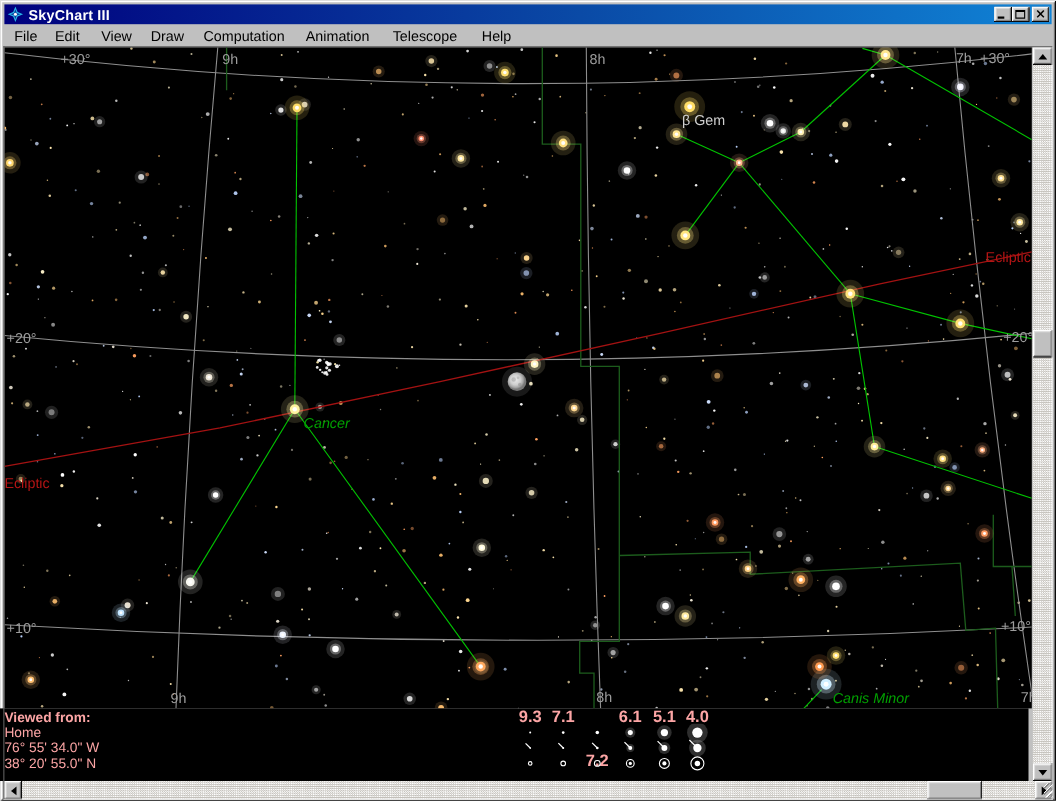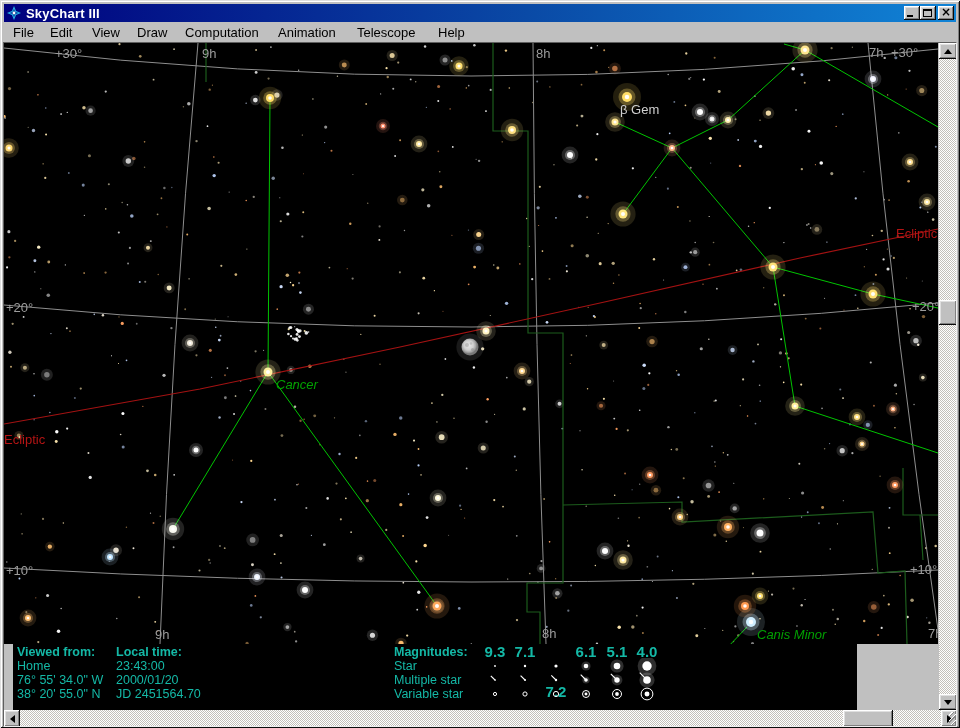--- a/index.html
+++ b/index.html
@@ -17,21 +17,21 @@
     box-shadow:inset -1px -1px 0 #0a0a0a, inset 1px 1px 0 #ffffff, inset -2px -2px 0 #808080, inset 2px 2px 0 #dfdfdf;}
   .wbtn.close{margin-left:2px;}
   .glyph-min{position:absolute;left:3px;bottom:3px;width:6px;height:2px;background:#000;}
   .glyph-max{position:absolute;left:3px;top:3px;width:9px;height:8px;border:1px solid #000;border-top-width:2px;}
   .glyph-close{position:absolute;left:0;top:0;width:16px;height:13px;color:#000;font-weight:bold;font-size:12px;line-height:13px;text-align:center;font-family:"DejaVu Sans",sans-serif;}
   .menubar{position:absolute;left:4px;top:23px;width:952px;height:19px;background:#c0c0c0;text-align:right;}
   .menu-item{position:absolute;top:2px;font-size:13px;color:#000;white-space:nowrap;cursor:default;}
   .client-edge{position:absolute;left:3px;top:42px;width:954px;height:685px;pointer-events:none;
     border-top:1px solid #5f5f5f;border-left:1px solid #5f5f5f;border-right:1px solid #efefef;border-bottom:1px solid #efefef;}
   #chart-svg{position:absolute;left:4px;top:43px;width:934px;height:601px;background:#000;display:block;}
-  .status{position:absolute;left:13px;top:644px;width:844px;height:66px;background:#000;color:#14b8a6;overflow:hidden;}
+  .status{position:absolute;left:0;top:644px;width:935px;height:66px;background:#000;color:#fca5a5;overflow:hidden;}
   .scol{position:absolute;top:1px;}
   .scol div{height:14px;line-height:14px;font-size:12.5px;white-space:nowrap;}
   .scol .hdr{font-weight:bold;}
   .magval{position:absolute;top:1px;width:22px;height:14px;line-height:14px;font-size:15px;font-weight:bold;text-align:center;}
   #legend-svg{position:absolute;left:466px;top:14px;width:186px;height:50px;}
   .checker{background-color:#d8d5ce;background-image:repeating-conic-gradient(#ffffff 0% 25%, #c3c0ba 25% 50%);background-size:2px 2px;}
   .vscroll{position:absolute;left:939px;top:43px;width:18px;height:667px;}
   .hscroll{position:absolute;left:4px;top:710px;width:953px;height:17px;}
   .sbtn{position:absolute;background:#c0c0c0;display:flex;align-items:center;justify-content:center;
     box-shadow:inset -1px -1px 0 #0a0a0a, inset 1px 1px 0 #ffffff, inset -2px -2px 0 #808080, inset 2px 2px 0 #dfdfdf;}
@@ -1102,32 +1102,20 @@
       </g>
     </svg>
 
   <div class="status" id="statusbar">
     <div class="scol" style="left:4px">
       <div class="hdr">Viewed from:</div>
       <div>Home</div>
       <div>76° 55' 34.0" W</div>
       <div>38° 20' 55.0" N</div>
     </div>
-    <div class="scol" style="left:103px">
-      <div class="hdr">Local time:</div>
-      <div>23:43:00</div>
-      <div>2000/01/20</div>
-      <div>JD 2451564.70</div>
-    </div>
-    <div class="scol" style="left:381px">
-      <div class="hdr">Magnitudes:</div>
-      <div>Star</div>
-      <div>Multiple star</div>
-      <div>Variable star</div>
-    </div>
     <div id="magvals">
         <span class="magval" style="left: 471px;">9.3</span>
         <span class="magval" style="left: 501px;">7.1</span>
         <span class="magval" style="left: 532px; margin-top: 40px;">7.2</span>
         <span class="magval" style="left: 562px; text-align: center;">6.1</span>
         <span class="magval" style="left: 593px;">5.1</span>
         <span class="magval" style="left: 623px;">4.0</span>
       </div>
     <svg id="legend-svg" viewBox="0 0 186 50">
         <circle cx="16" cy="8" r="0.9" fill="#fff"></circle>

